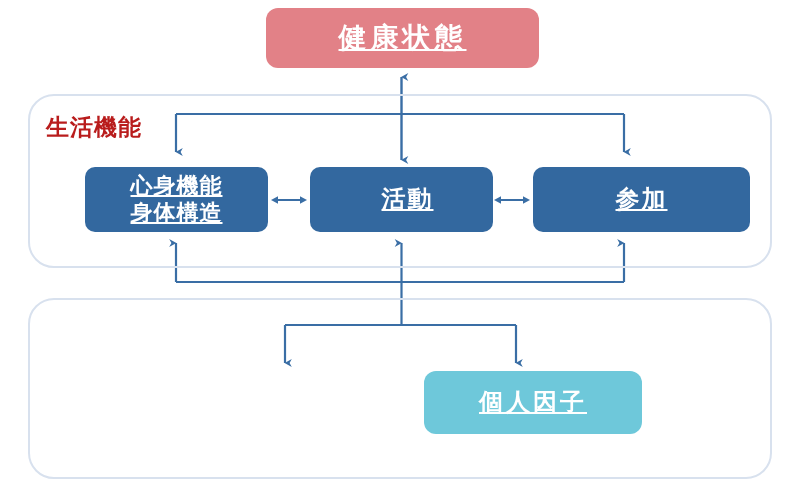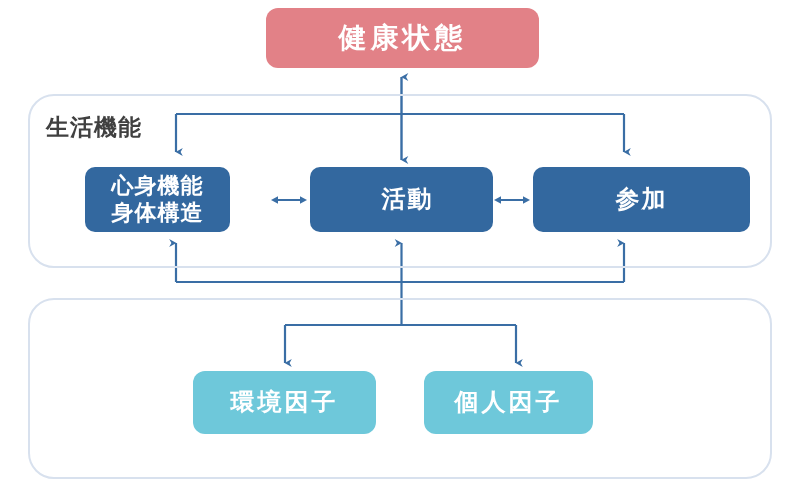--- a/index.html
+++ b/index.html
@@ -21,21 +21,21 @@
     border:2px solid #d8e1ee;
     border-radius:26px;
     background:transparent;
     box-sizing:border-box;
   }
   #panel-function{left:28px;top:94px;width:744px;height:174px;}
   #panel-context{left:28px;top:298px;width:744px;height:181px;}
 
   .panel-label{
     position:absolute;
-    color:#404040;
+    color:#b91c1c;
     font-weight:bold;
     font-size:23px;
     letter-spacing:1px;
     white-space:nowrap;
   }
   #label-function{left:46px;top:112px;}
   #label-context{left:46px;top:314px;}
 
   
   .node{
@@ -43,49 +43,50 @@
     box-sizing:border-box;
     display:flex;
     align-items:center;
     justify-content:center;
     text-align:right;
     color:#ffffff;
     font-weight:bold;
     border-radius:10px;
     line-height:1.22;
     white-space:pre-line;
+    text-decoration:underline;
   }
   .node.health{
     background:#e28187;
     left:266px;top:8px;width:273px;height:60px;
     border-radius:12px;
     font-size:28px;
     letter-spacing:4px;
   }
   .node.blue{
     background:#33689f;
     font-size:24px;
     letter-spacing:2px;
     height:65px;
     top:167px;
   }
-  #node-body{left:85px;width:145px;font-size:22px;letter-spacing:1px;}
+  #node-body{left:85px;width:183px;font-size:22px;letter-spacing:1px;}
   #node-activity{left:310px;width:183px;padding-left:12px;}
   #node-participation{left:533px;width:217px;}
 
   .node.teal{
     background:#6ec8da;
     font-size:24px;
     letter-spacing:3px;
     height:63px;
     top:371px;
     border-radius:12px;
   }
   #node-environment{left:193px;width:183px;}
-  #node-personal{left:424px;width:169px;}
+  #node-personal{left:424px;width:218px;}
 
   
   .hdarrow{
     position:absolute;
     top:192px;
     width:42px;height:16px;
   }
   #hd1{left:268px;}
   #hd2{left:491px;}
 </style>
@@ -148,17 +149,16 @@
     <path d="M39,8 L32,4.2 L32,11.8 Z" fill="#3a6ea5"></path>
   </svg>
   <svg class="hdarrow" id="hd2" viewBox="0 0 42 16">
     <path d="M7,8 L35,8" stroke="#3a6ea5" stroke-width="2"></path>
     <path d="M3,8 L10,4.2 L10,11.8 Z" fill="#3a6ea5"></path>
     <path d="M39,8 L32,4.2 L32,11.8 Z" fill="#3a6ea5"></path>
   </svg>
 
   <div class="panel" id="panel-context"></div>
 
-  <div class="node teal" id="node-environment">環境因子</div>
 
   <div class="node teal" id="node-personal">個人因子</div>
 
 </div>
 
 </body></html>

